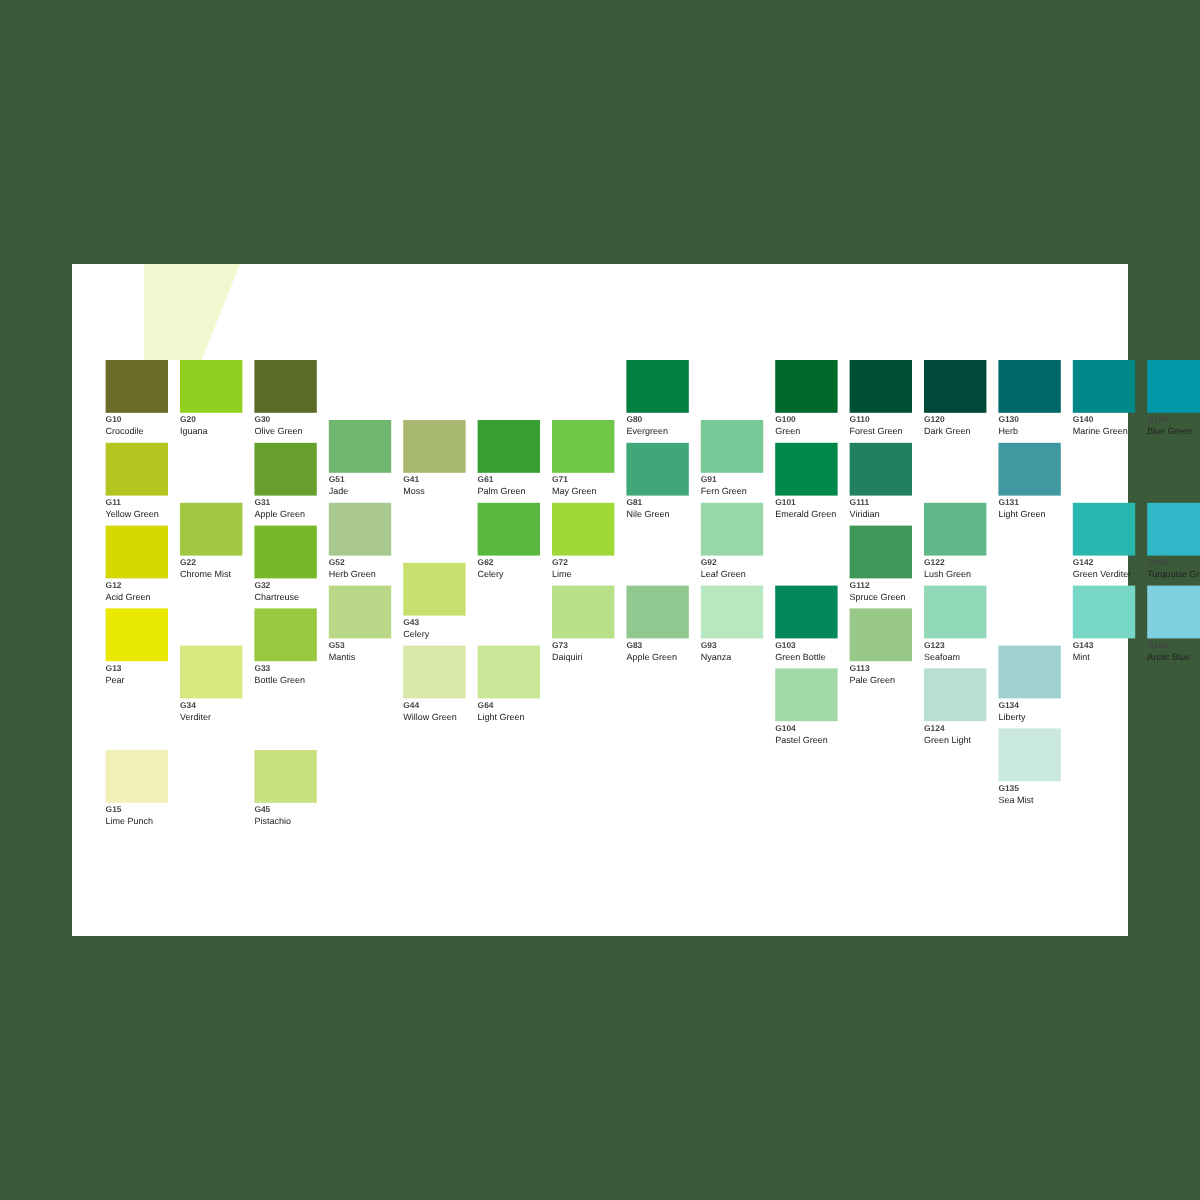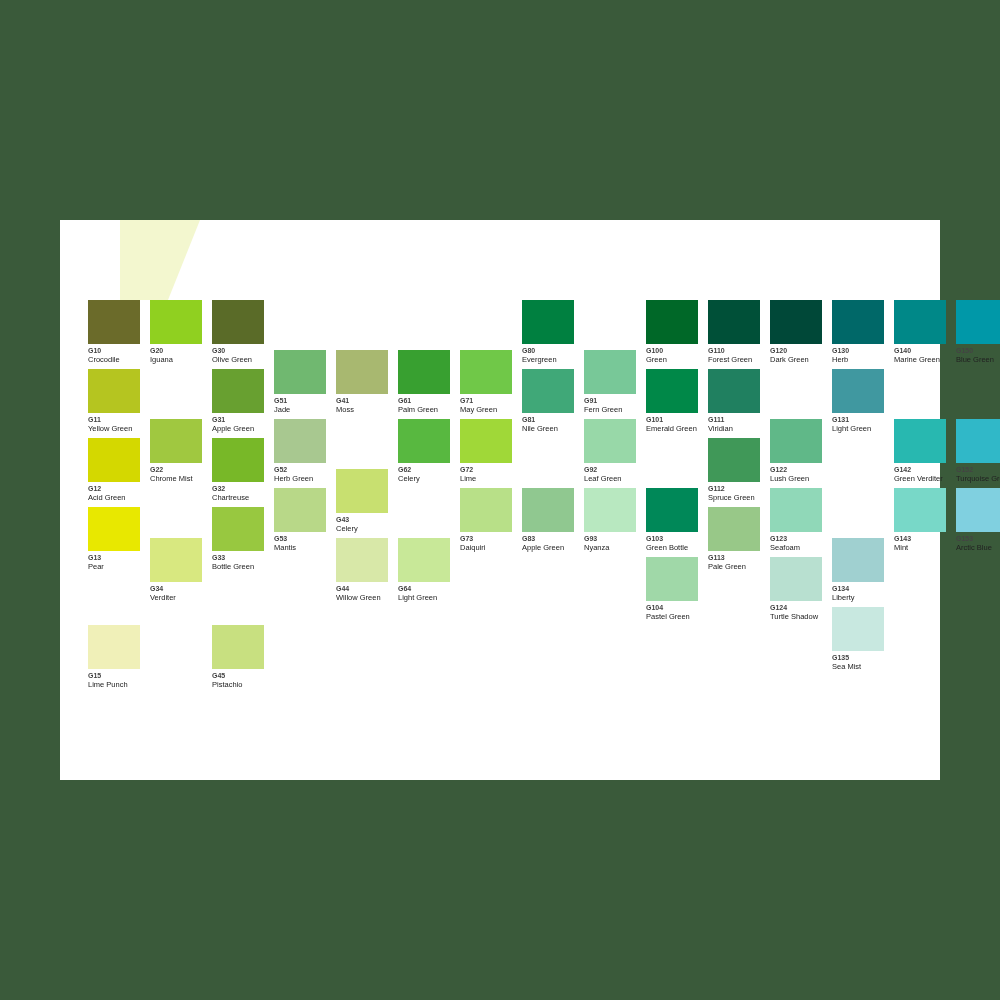--- a/index.html
+++ b/index.html
@@ -480,21 +480,21 @@
           <div class="swatch" style="background: rgb(144, 216, 184);"></div>
           <div class="swatch-label">
             <div class="swatch-code">G123</div>
             <div>Seafoam</div>
           </div>
         </div>
         <div class="swatch-cell">
           <div class="swatch" style="background: rgb(184, 224, 208);"></div>
           <div class="swatch-label">
             <div class="swatch-code">G124</div>
-            <div>Turtle Shadow</div>
+            <div>Green Light</div>
           </div>
         </div>
         <div class="swatch-cell">
           <div style="width: 52px; height: 46px;"></div>
         </div>
       </div>
       <div class="column">
         <div class="swatch-cell">
           <div class="swatch" style="background: rgb(0, 104, 104);"></div>
           <div class="swatch-label">

